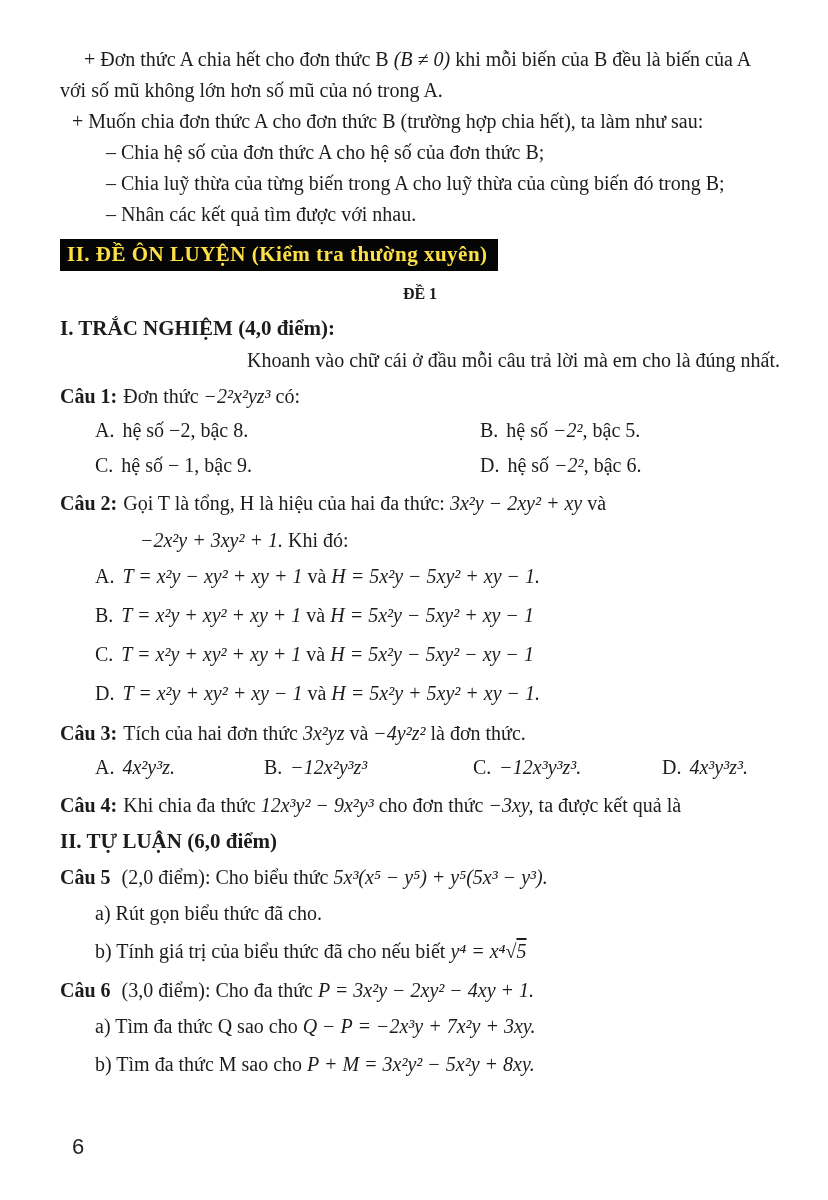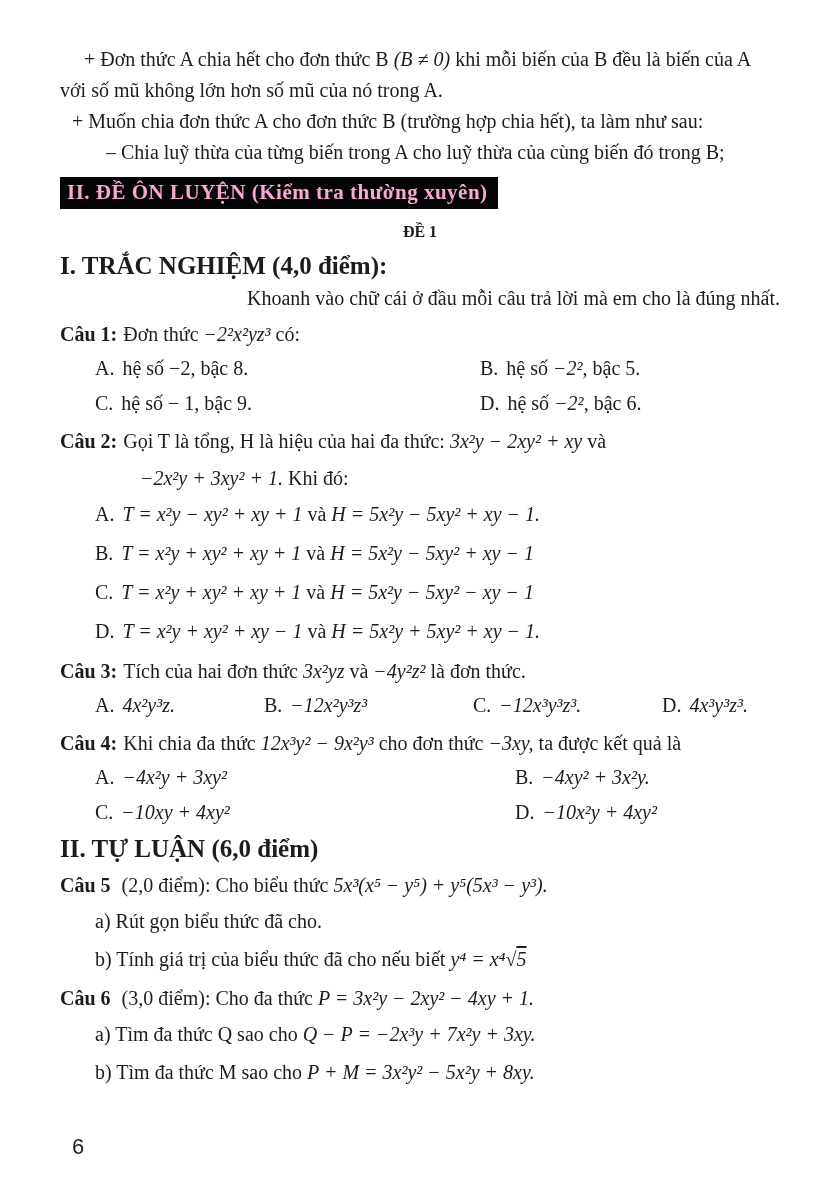--- a/index.html
+++ b/index.html
@@ -23,35 +23,35 @@
 
   .t-item { margin: 0; line-height: 31px; }
   .t-first { text-indent: 24px; }
   .t-plus { text-indent: 12px; }
   .t-dash { padding-left: 46px; }
 
   .section-bar {
     display: inline-block;
     margin-top: 9px;
     background: #050505;
-    color: #f9a8d4;
+    color: #fde047;
     font-weight: bold;
     font-size: 21px;
     line-height: 29px;
     padding: 1px 10px 2px 7px;
     letter-spacing: 0.5px;
   }
   .exam-title {
     margin: 8px 0 0;
     text-align: center;
     font-size: 16px;
     font-weight: bold;
     line-height: 30px;
   }
-  .part-title { margin: 3px 0 0; font-size: 25px; line-height: 32px; font-weight: bold; }
+  .part-title { margin: 3px 0 0; font-size: 21px; line-height: 32px; font-weight: bold; }
   .part-title .pts-reg { font-weight: bold; }
   .instruction { margin: 0; padding-left: 70px; line-height: 32px; text-align: right; }
 
   .q-line { margin: 3px 0 0; line-height: 34px; white-space: nowrap; }
   .q2-line2 { padding-left: 80px; white-space: nowrap; }
 
   .opt { margin: 0; line-height: 35px; }
   .grid2 { display: grid; grid-template-columns: 385px 1fr; padding-left: 35px; }
   .grid2.wide { grid-template-columns: 420px 1fr; }
   .optline { padding-left: 35px; line-height: 39px; margin: 0; white-space: nowrap; }
@@ -72,21 +72,23 @@
   }
 </style>
 </head>
 <body>
 
 <div class="page">
 
   <section>
     <p class="t-item t-first"><span>+ Đơn thức A chia hết cho đơn thức B </span><span class="math">(B ≠ 0)</span><span> khi mỗi biến của B đều là biến của A với số mũ không lớn hơn số mũ của nó trong A.</span></p>
     <p class="t-item t-plus"><span>+ Muốn chia đơn thức A cho đơn thức B (trường hợp chia hết), ta làm như sau:</span></p>
+    <p class="t-item t-dash"><span>– Chia hệ số của đơn thức A cho hệ số của đơn thức B;</span></p>
     <p class="t-item t-dash"><span>– Chia luỹ thừa của từng biến trong A cho luỹ thừa của cùng biến đó trong B;</span></p>
+    <p class="t-item t-dash"><span>– Nhân các kết quả tìm được với nhau.</span></p>
   </section>
 
   <div class="section-bar"><span>II. ĐỀ ÔN LUYỆN (Kiểm tra thường xuyên)</span></div>
 
   <h2 class="exam-title">ĐỀ 1</h2>
 
   <p class="part-title"><span>I. TRẮC NGHIỆM</span><span> (4,0 điểm):</span></p>
   <p class="instruction">Khoanh vào chữ cái ở đầu mỗi câu trả lời mà em cho là đúng nhất.</p>
 
   <div>
@@ -113,26 +115,20 @@
     <p class="row4">
       <span class="o1"><span class="okey">A.</span><span class="math">4x²y³z.</span></span>
       <span class="o2"><span class="okey">B.</span><span class="math">−12x²y³z³</span></span>
       <span class="o3"><span class="okey">C.</span><span class="math">−12x³y³z³.</span></span>
       <span class="o4"><span class="okey">D.</span><span class="math">4x³y³z³.</span></span>
     </p>
   </div>
 
   <div>
     <p class="q-line"><span class="qlabel">Câu 4:</span><span>Khi chia đa thức </span><span class="math">12x³y² − 9x²y³</span><span> cho đơn thức </span><span class="math">−3xy,</span><span> ta được kết quả là</span></p>
-    <div class="grid2 wide">
-      <p class="opt"><span class="okey">A.</span><span class="math">−4x²y + 3xy²</span></p>
-      <p class="opt"><span class="okey">B.</span><span class="math">−4xy² + 3x²y.</span></p>
-      <p class="opt"><span class="okey">C.</span><span class="math">−10xy + 4xy²</span></p>
-      <p class="opt"><span class="okey">D.</span><span class="math">−10x²y + 4xy²</span></p>
-    </div>
   </div>
 
   <p class="part-title"><span>II. TỰ LUẬN</span><span class="pts-reg"> (6,0 điểm)</span></p>
 
   <div>
     <p class="q-line"><span class="qlabel">Câu 5</span><span> (2,0 điểm): </span><span>Cho biểu thức </span><span class="math">5x³(x⁵ − y⁵) + y⁵(5x³ − y³).</span></p>
     <p class="sub">a) Rút gọn biểu thức đã cho.</p>
     <p class="sub"><span>b) Tính giá trị của biểu thức đã cho nếu biết </span><span class="math">y⁴ = x⁴</span><span class="math">√</span><span class="math radicand">5</span></p>
   </div>
 

